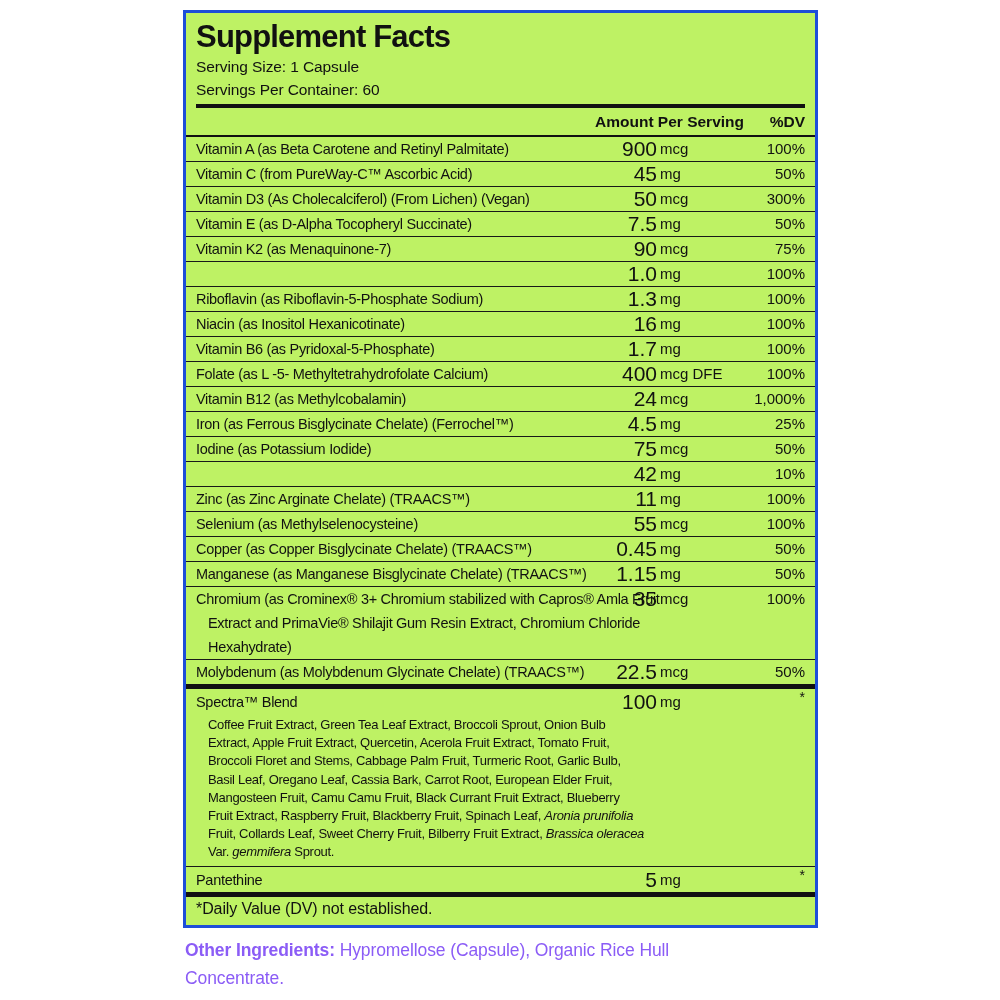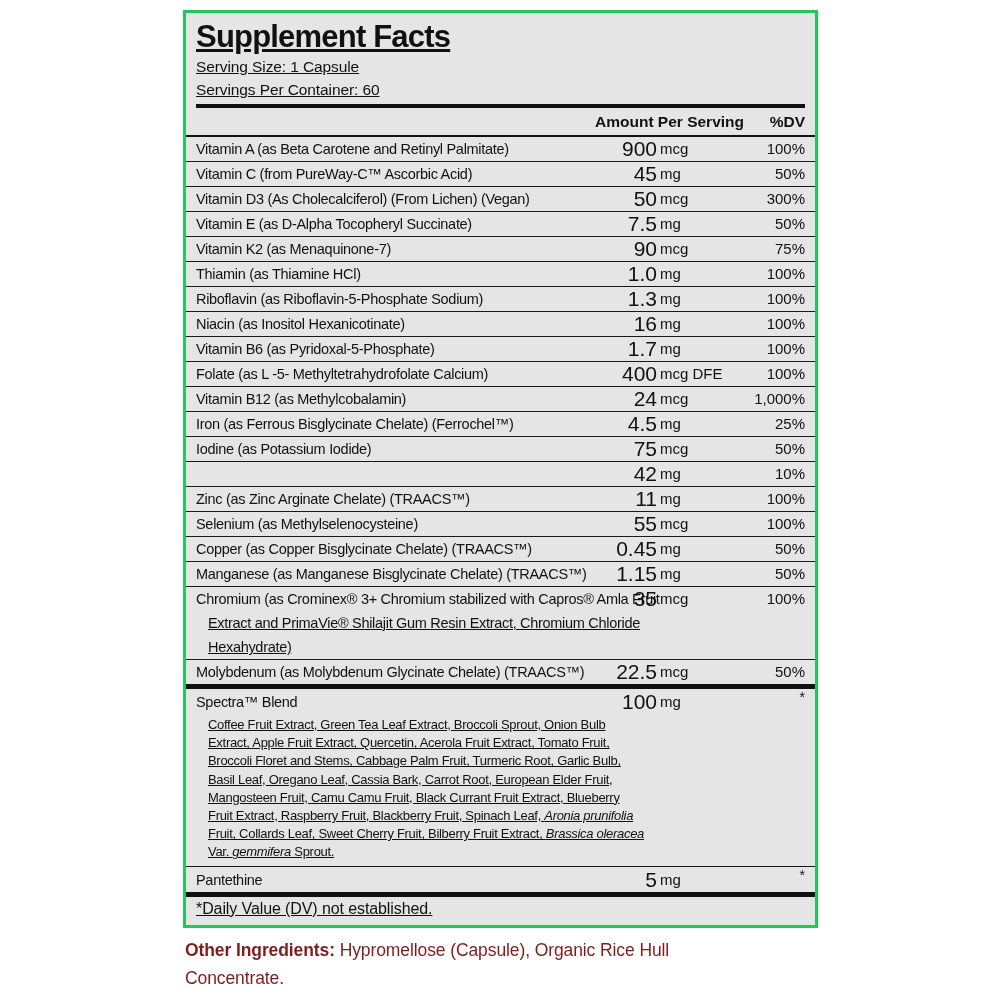--- a/index.html
+++ b/index.html
@@ -1,19 +1,19 @@
 <!DOCTYPE html>
 <html><head>
 <meta charset="utf-8">
 <style>
   html,body{margin:0;padding:0;background:#fff;}
   .canvas{position:relative;width:1000px;height:1000px;background:#fff;
           font-family:"Liberation Sans",sans-serif;color:#111;}
   .panel{position:absolute;left:183px;top:10px;width:635px;height:918px;
-         box-sizing:border-box;border:3px solid #22c55e;background:#e5e5e5;overflow:hidden;text-decoration:underline;}
+         box-sizing:border-box;border:3px solid #1d4ed8;background:#bef264;overflow:hidden;}
   .title{font-size:31px;font-weight:bold;letter-spacing:-0.8px;
          margin:6px 10px 0 10px;line-height:36px;white-space:nowrap;}
   .serving{font-size:15.5px;line-height:23px;margin:0 10px;letter-spacing:-0.1px;}
   .bar1{height:4px;background:#111;margin:3px 10px 0 10px;}
   .colhead{position:relative;height:27px;line-height:27px;border-bottom:2px solid #111;
            font-weight:bold;font-size:15.5px;}
   .colhead .amt-h{position:absolute;right:71px;top:0;}
   .colhead .dv-h{position:absolute;right:10px;top:0;}
   .row{border-bottom:1.5px solid #191919;}
   #nutrient-rows .row:last-child{border-bottom:none;}
@@ -29,21 +29,21 @@
   .spectra-slot .row{border-bottom:none;}
   .spectra-slot .row-line{height:25px;line-height:25px;}
   .blend-wrap{border-bottom:1.5px solid #191919;}
   .blend-ing{margin:0 10px;padding:2px 0 4px 12px;width:438px;
              font-size:13px;line-height:18.2px;letter-spacing:-0.3px;}
   .pante-slot .row{border-bottom:none;}
   .pante-slot .row-line{height:25px;line-height:25px;}
   .bar-bot{height:5px;background:#111;}
   .footnote{padding:0 10px;font-size:16px;line-height:24px;letter-spacing:-0.1px;}
   .other{position:absolute;left:185px;top:936px;width:545px;
-         font-size:17.5px;line-height:28px;letter-spacing:-0.1px;color:#7f1d1d;}
+         font-size:17.5px;line-height:28px;letter-spacing:-0.1px;color:#8b5cf6;}
   .other .lbl{font-weight:bold;}
 </style>
 </head>
 <body>
 
 <div class="canvas">
   <div class="panel">
     <div class="title">Supplement Facts</div>
     <div class="serving">Serving Size: 1 Capsule</div>
     <div class="serving">Servings Per Container: 60</div>
@@ -95,21 +95,20 @@
     <div class="row-line">
       <span class="name">Vitamin K2 (as Menaquinone-7)</span>
       <span class="num">90</span>
       <span class="unit">mcg</span>
       <span class="dv">75%</span>
     </div>
   </div>
 
   <div class="row">
     <div class="row-line">
-      <span class="name">Thiamin (as Thiamine HCl)</span>
       <span class="num">1.0</span>
       <span class="unit">mg</span>
       <span class="dv">100%</span>
     </div>
   </div>
 
   <div class="row">
     <div class="row-line">
       <span class="name">Riboflavin (as Riboflavin-5-Phosphate Sodium)</span>
       <span class="num">1.3</span>

